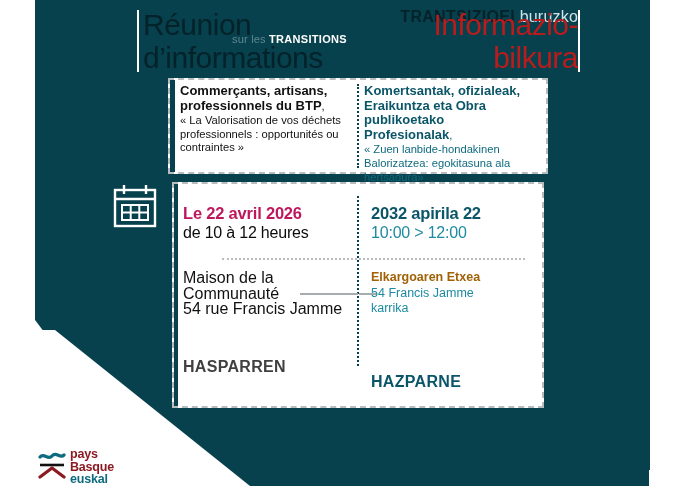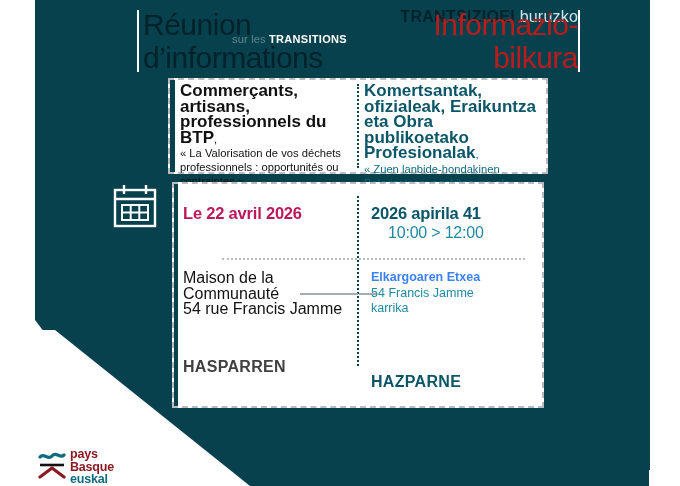--- a/index.html
+++ b/index.html
@@ -83,21 +83,21 @@
   }
   .subject-bar{
     position:absolute;left:170px;top:80px;width:5px;height:92px;background:#07414d;
   }
   .subject-col{
     position:absolute;top:84px;width:172px;
     font-size:11.2px;line-height:13.6px;
   }
   .subject-col.fr{left:180px;color:#111111;}
   .subject-col.eu{left:364px;color:#0e6a7e;}
-  .subject-col .lead{font-weight:700;font-size:17px;line-height:13.8px;}
+  .subject-col .lead{font-weight:700;font-size:13px;line-height:13.8px;}
   .subject-col.fr .lead{color:#111111;}
   .subject-col.eu .lead{color:#0a5567;}
   .subject-col .quote{font-weight:400;display:block;margin-top:1px;}
   .subject-divider{
     position:absolute;left:357px;top:84px;width:0;height:84px;
     border-left:2px dotted #07414d;
   }
 
   
   .main-card{
@@ -126,26 +126,26 @@
   }
   .hline-right{
     position:absolute;left:359px;top:293px;width:18px;height:2px;background:#a9acae;
   }
 
   .date-fr{position:absolute;left:183px;top:204px;width:170px;}
   .date-fr .d1{font-size:16.5px;font-weight:700;color:#be185d;line-height:19px;letter-spacing:-0.2px;}
   .date-fr .d2{font-size:16px;font-weight:400;color:#0b0b0b;line-height:19px;letter-spacing:-0.2px;}
   .date-eu{position:absolute;left:371px;top:204px;width:170px;}
   .date-eu .d1{font-size:16.5px;font-weight:700;color:#0a5567;line-height:19px;letter-spacing:-0.2px;}
-  .date-eu .d2{font-size:16px;font-weight:400;color:#1d8aa0;line-height:19px;letter-spacing:-0.2px;margin-left:17px;}
+  .date-eu .d2{font-size:16px;font-weight:400;color:#1d8aa0;line-height:19px;letter-spacing:-0.2px;}
 
   .addr-fr{position:absolute;left:183px;top:270px;width:160px;
     font-size:16px;line-height:15.5px;color:#111111;white-space:pre-line;}
   .addr-eu{position:absolute;left:371px;top:270px;width:165px;font-size:12.5px;line-height:15.5px;}
-  .addr-eu .name{font-weight:700;color:#3b82f6;display:block;}
+  .addr-eu .name{font-weight:700;color:#a16207;display:block;}
   .addr-eu .street{color:#1d8aa0;display:block;white-space:pre-line;}
 
   .city-fr{position:absolute;left:183px;top:358px;font-size:16px;font-weight:700;
     color:#404040;letter-spacing:0.3px;}
   .city-eu{position:absolute;left:371px;top:358px;font-size:16px;font-weight:700;
     color:#0a5567;letter-spacing:0.3px;margin-top:15px;}
 
   
   .cal-icon{position:absolute;left:111px;top:183px;width:48px;height:46px;}
 
@@ -208,24 +208,25 @@
   <div class="main-card"></div>
   <div class="main-bar"></div>
   <div class="main-vdiv"></div>
   <div class="hdash-left"></div>
   <div class="hdash-right"></div>
   <div class="hline-left"></div>
   <div class="hline-right"></div>
 
   <div class="date-fr">
     <div class="d1">Le 22 avril 2026</div>
+    <div class="d2">de 10 à 12 heures</div>
   </div>
 
   <div class="date-eu">
-    <div class="d1">2026 apirila 41</div>
+    <div class="d1">2032 apirila 22</div>
     <div class="d2">10:00 &gt; 12:00</div>
   </div>
 
   <div class="addr-fr">Maison de la
 Communauté
 54 rue Francis Jamme</div>
 
   <div class="addr-eu">
     <span class="name">Elkargoaren Etxea</span>
     <span class="street">54 Francis Jamme

